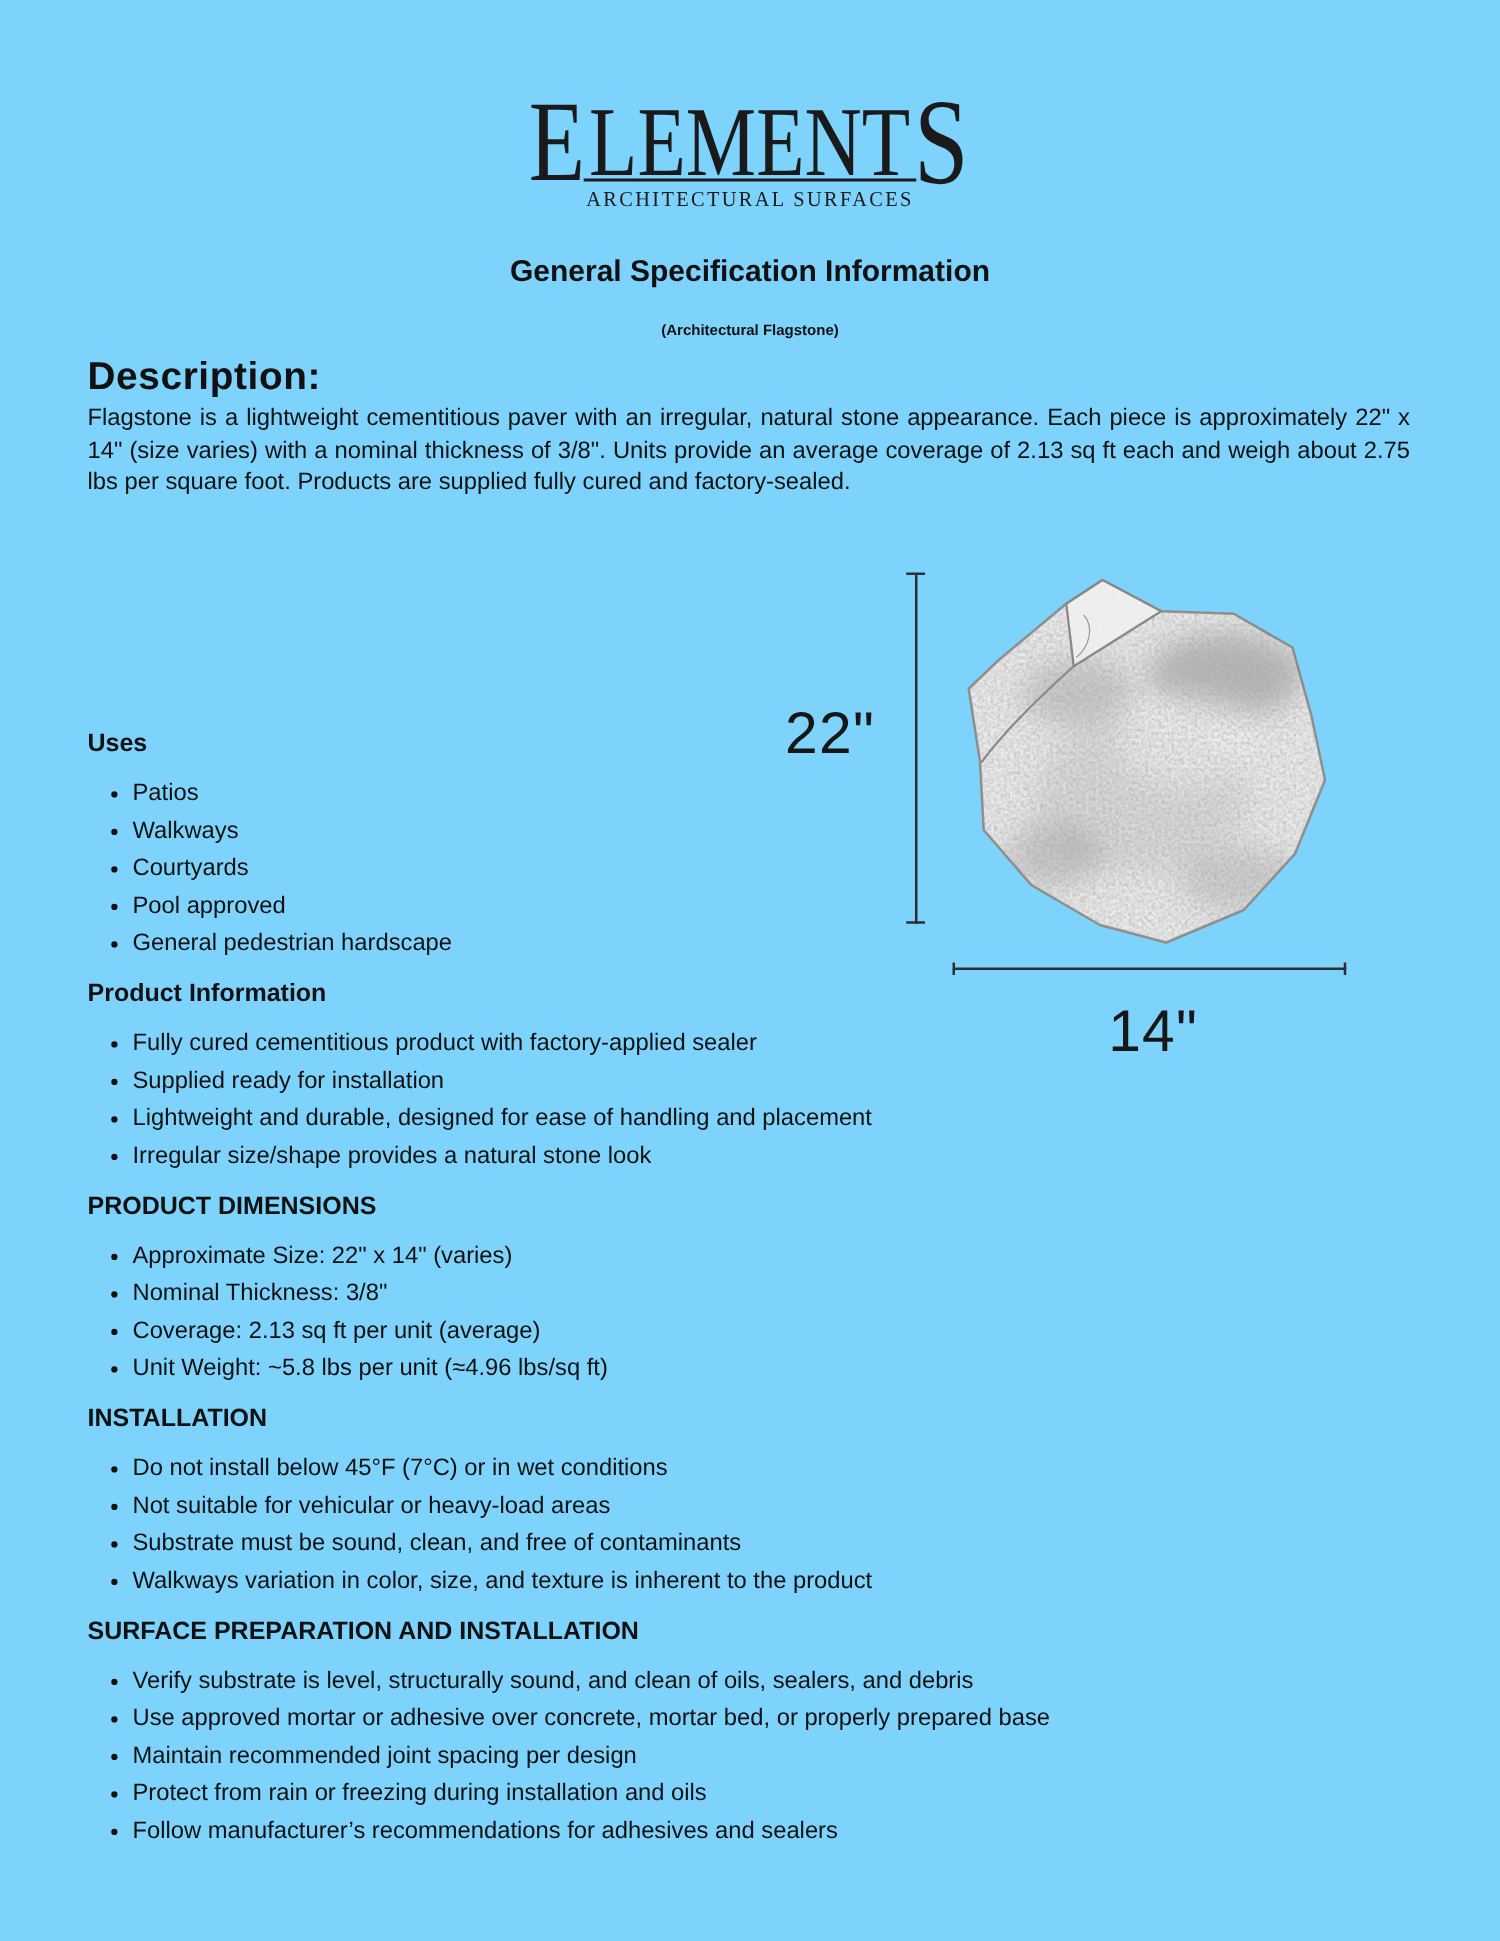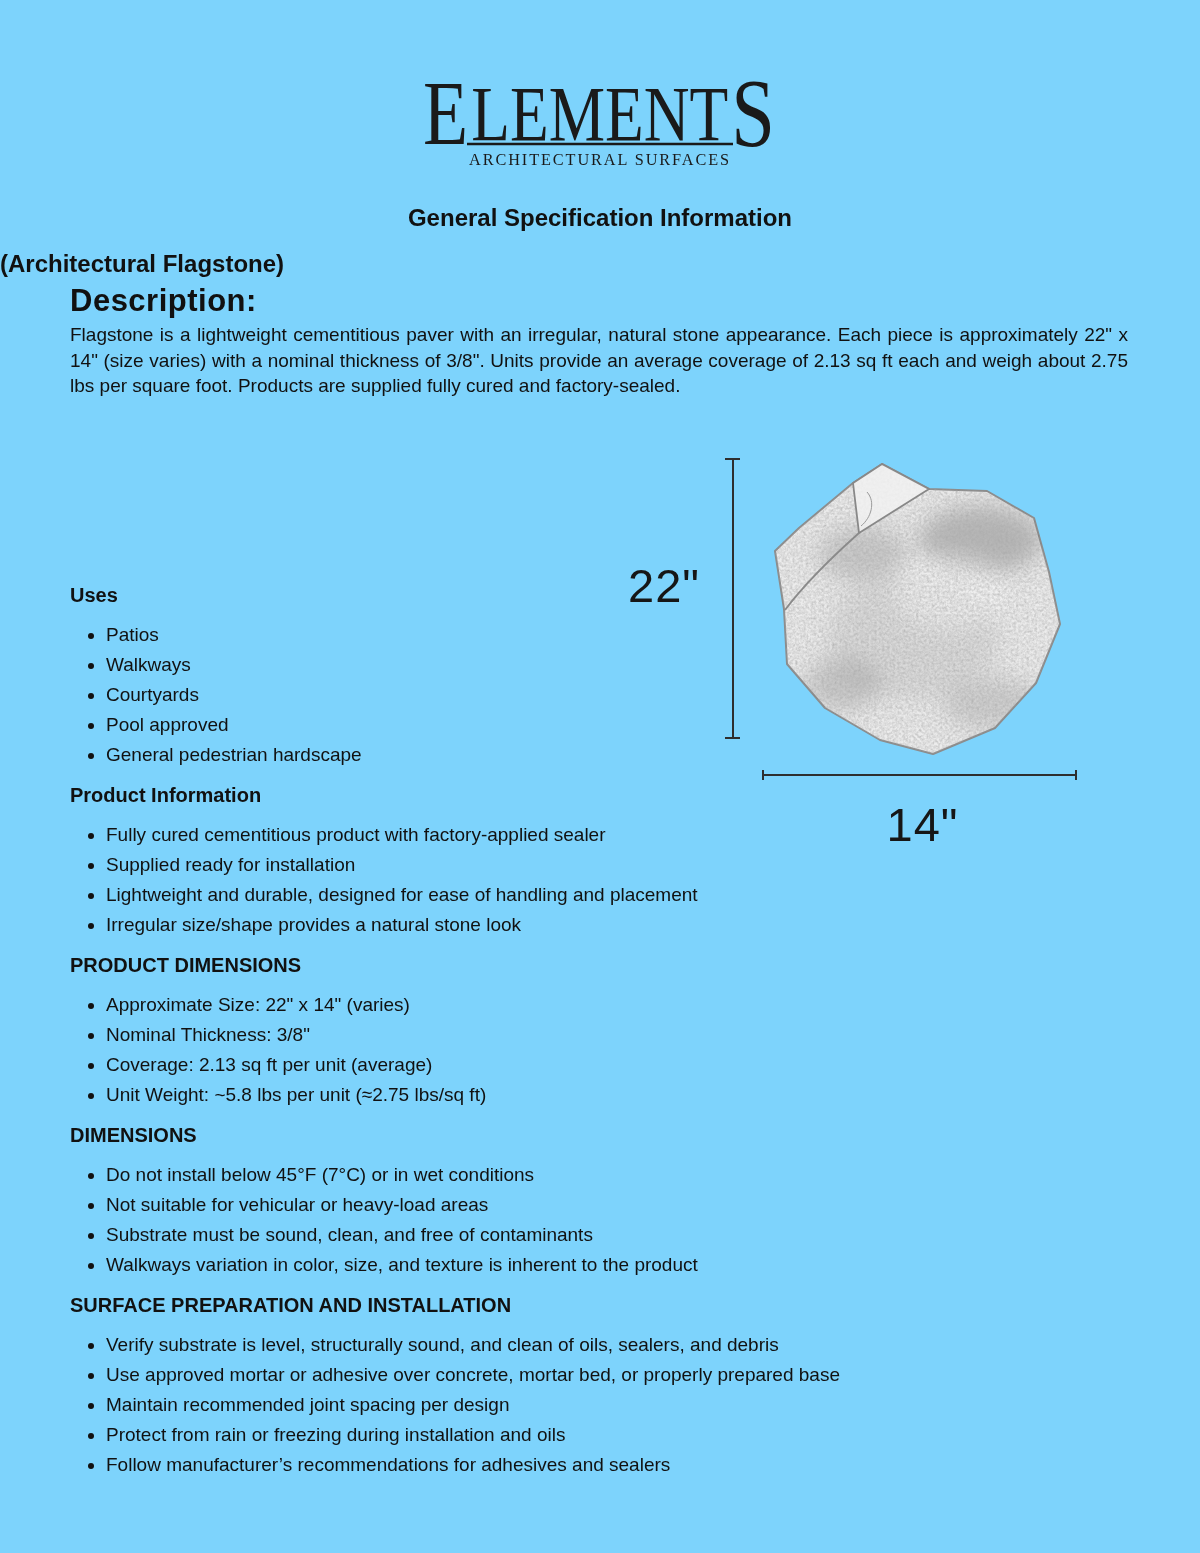--- a/index.html
+++ b/index.html
@@ -16,21 +16,21 @@
   
   .logo-wrap { position: absolute; left: 410px; top: 76px; width: 400px; height: 100px; }
 
   
   .doc-title {
     position: absolute; left: 0; top: 206px; width: 100%;
     text-align: center; font-size: 24px; font-weight: bold; line-height: 24px;
   }
   .doc-subtitle {
     position: absolute; left: 0; top: 252px; width: 100%;
-    font-size: 24px; font-weight: bold; line-height: 24px;
+    text-align: center; font-size: 12px; font-weight: bold; line-height: 24px;
   }
 
   
   .description { position: absolute; left: 70px; top: 283px; width: 1058px; }
   .description h1 {
     margin: 0; font-size: 31px; font-weight: bold; line-height: 36px;
     letter-spacing: 0.5px;
   }
   .description p {
     margin: 3px 0 0 0; font-size: 19px; line-height: 25.5px;
@@ -142,24 +142,24 @@
         <li>Supplied ready for installation</li>
         <li>Lightweight and durable, designed for ease of handling and placement</li>
         <li>Irregular size/shape provides a natural stone look</li>
       </ul>
 
     <h2>PRODUCT DIMENSIONS</h2>
     <ul>
         <li>Approximate Size: 22" x 14" (varies)</li>
         <li>Nominal Thickness: 3/8"</li>
         <li>Coverage: 2.13 sq ft per unit (average)</li>
-        <li>Unit Weight: ~5.8 lbs per unit (≈2.75 lbs/sq ft)</li>
+        <li>Unit Weight: ~5.8 lbs per unit (≈4.96 lbs/sq ft)</li>
       </ul>
 
-    <h2>DIMENSIONS</h2>
+    <h2>INSTALLATION</h2>
     <ul>
         <li>Do not install below 45°F (7°C) or in wet conditions</li>
         <li>Not suitable for vehicular or heavy-load areas</li>
         <li>Substrate must be sound, clean, and free of contaminants</li>
         <li>Walkways variation in color, size, and texture is inherent to the product</li>
       </ul>
 
     <h2>SURFACE PREPARATION AND INSTALLATION</h2>
     <ul>
         <li>Verify substrate is level, structurally sound, and clean of oils, sealers, and debris</li>

